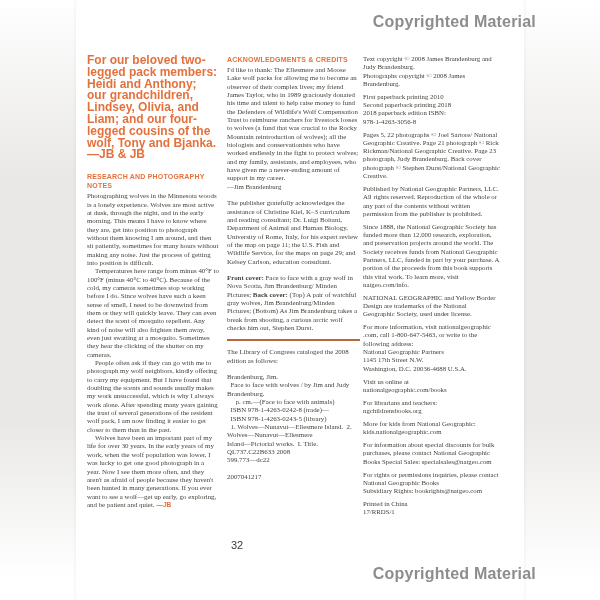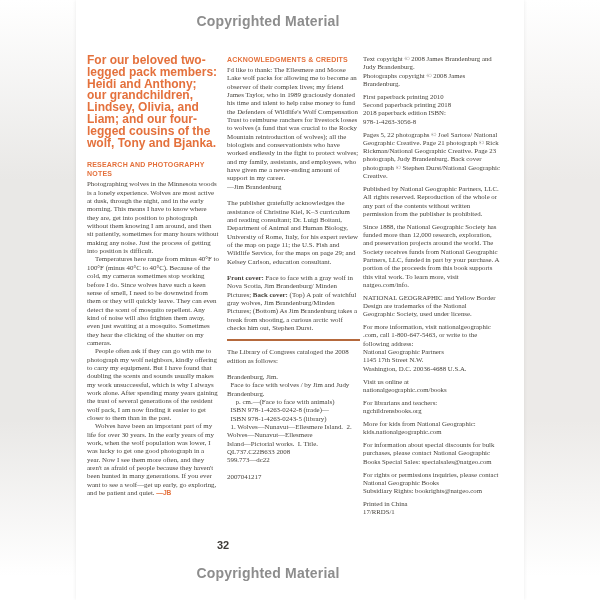--- a/index.html
+++ b/index.html
@@ -2,53 +2,54 @@
 <html><head>
 <meta charset="utf-8">
 <style>
   html,body{margin:0;padding:0;}
   body{width:600px;height:600px;background:#f6f5f3;font-family:"Liberation Serif",serif;}
   #stage{position:relative;width:600px;height:600px;overflow:hidden;background:#ffffff;}
   .side-shade{position:absolute;top:0;bottom:0;width:76px;}
   .side-shade.left{left:0;background:linear-gradient(to bottom,#ffffff 0%,#e9e8e6 30%,#e9e8e6 70%,#ffffff 96%);}
   .side-shade.right{right:0;background:linear-gradient(to bottom,#ffffff 0%,#eceae8 30%,#eceae8 70%,#ffffff 96%);}
   #sheet{position:absolute;left:76px;top:0;width:448px;height:600px;background:#ffffff;box-shadow:0 0 4px rgba(0,0,0,0.08);}
-  .copymark{position:absolute;left:0;width:536px;text-align:center;font-family:"Liberation Sans",sans-serif;font-weight:bold;font-size:14px;color:#8d8d8d;letter-spacing:.2px;}
+  .copymark{position:absolute;left:0;width:536px;text-align:right;font-family:"Liberation Sans",sans-serif;font-weight:bold;font-size:16px;color:#8d8d8d;letter-spacing:.2px;}
   .copymark.top{top:13px;}
   .copymark.bottom{top:565px;}
   .col{position:absolute;top:55px;font-size:6.9px;line-height:8.35px;color:#46423c;}
   .col-left{left:87px;width:132px;}
   .col-mid{left:227px;width:133px;}
   .col-right{left:363px;width:137px;font-size:6.8px;line-height:8.3px;}
   .dedication{font-family:"Liberation Sans",sans-serif;font-weight:bold;color:#e4713c;font-size:12px;line-height:11.8px;margin-bottom:11px;}
   .dedication .sigline{display:block;}
   .subhead{font-family:"Liberation Sans",sans-serif;font-weight:bold;color:#e4713c;font-size:7px;line-height:9px;letter-spacing:.2px;margin-bottom:2px;}
   .para{margin:0 0 0 0;}
   .para.gap{margin-bottom:8px;}
   .indent{text-indent:8px;}
   .sig-orange{color:#e4713c;font-family:"Liberation Sans",sans-serif;font-weight:bold;font-size:6.6px;}
   .bold{font-weight:bold;}
   .rule{border:none;border-top:2.5px solid #b5693c;margin:7px 0 7px 0;}
   .prewrap{white-space:pre-wrap;}
   .rp{margin-bottom:4.6px;white-space:pre-line;}
-  .pagenum{position:absolute;left:217px;top:539px;font-family:"Liberation Sans",sans-serif;font-weight:bold;font-size:11px;color:#3f3c38;}
+  .pagenum{position:absolute;left:231px;top:539px;font-family:"Liberation Sans",sans-serif;font-weight:normal;font-size:11px;color:#3f3c38;}
 </style>
 </head>
 <body>
 
 <div id="stage">
   <div class="side-shade left"></div>
   <div class="side-shade right"></div>
   <div id="sheet"></div>
 
   <div class="copymark top">Copyrighted Material</div>
 
   <div class="col col-left">
     <div class="dedication">
       <span>For our beloved two-legged pack members: Heidi and Anthony; our grandchildren, Lindsey, Olivia, and Liam; and our four-legged cousins of the wolf, Tony and Bjanka.</span>
+      <span class="sigline">—JB &amp; JB</span>
     </div>
     <div class="subhead">RESEARCH AND PHOTOGRAPHY NOTES</div>
     <div class="para">Photographing wolves in the Minnesota woods is a lonely experience. Wolves are most active at dusk, through the night, and in the early morning. This means I have to know where they are, get into position to photograph without them knowing I am around, and then sit patiently, sometimes for many hours without making any noise. Just the process of getting into position is difficult.</div>
     <div class="para indent">Temperatures here range from minus 40°F to 100°F (minus 40°C to 40°C). Because of the cold, my cameras sometimes stop working before I do. Since wolves have such a keen sense of smell, I need to be downwind from them or they will quickly leave. They can even detect the scent of mosquito repellent. Any kind of noise will also frighten them away, even just swatting at a mosquito. Sometimes they hear the clicking of the shutter on my cameras.</div>
     <div class="para indent">People often ask if they can go with me to photograph my wolf neighbors, kindly offering to carry my equipment. But I have found that doubling the scents and sounds usually makes my work unsuccessful, which is why I always work alone. After spending many years gaining the trust of several generations of the resident wolf pack, I am now finding it easier to get closer to them than in the past.</div>
     <div class="para indent">
       <span>Wolves have been an important part of my life for over 30 years. In the early years of my work, when the wolf population was lower, I was lucky to get one good photograph in a year. Now I see them more often, and they aren't as afraid of people because they haven't been hunted in many generations. If you ever want to see a wolf—get up early, go exploring, and be patient and quiet.</span>
       <span class="sig-orange">—JB</span>
     </div>
   </div>

